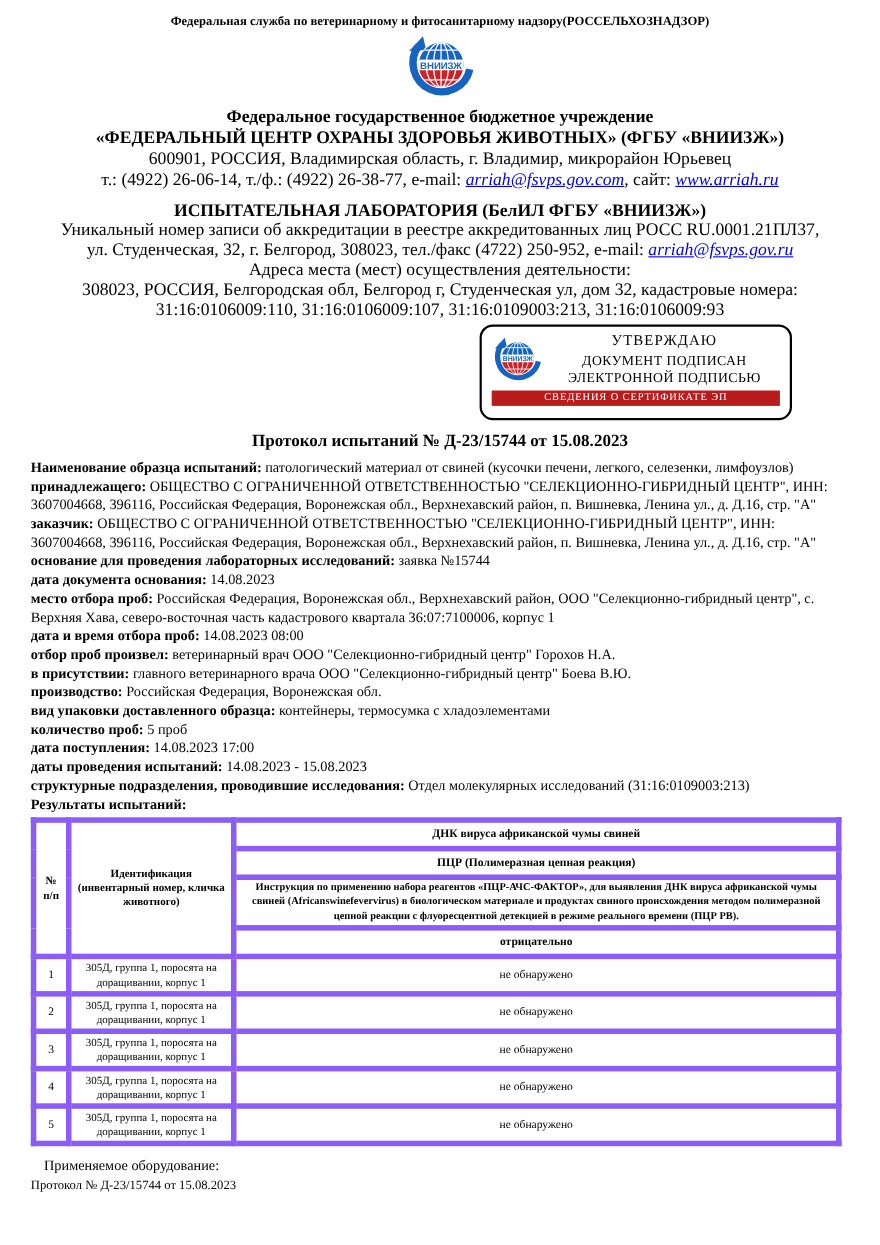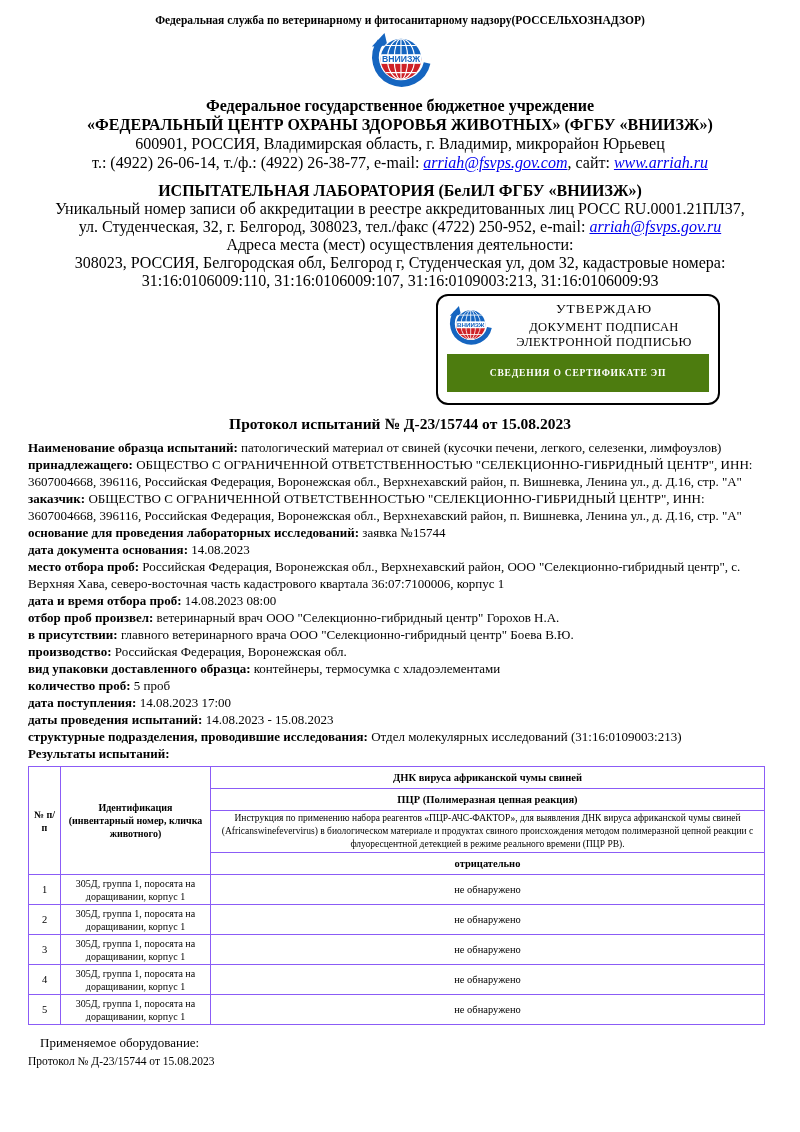--- a/index.html
+++ b/index.html
@@ -21,38 +21,38 @@
   .stamp-row{display:flex;justify-content:flex-end;padding-right:52px;margin-top:4px;}
   .stamp{
     width:262px;border:2px solid #000000;border-radius:12px;padding:5px 9px 7px 9px;
     background:#fff;
   }
   .stamp-top{display:flex;align-items:center;gap:6px;}
   .stamp-top-text{flex:1;text-align:center;}
   .stamp-approve{font-size:13.5px;letter-spacing:1px;margin-bottom:3px;}
   .stamp-signed{font-size:12.5px;letter-spacing:.4px;line-height:15px;}
   .stamp-bar{
-    background:#4d7c0f;color:#fff;text-align:center;font-size:9.5px;font-weight:bold;
-    letter-spacing:.8px;padding:14px 0;margin:4px 0 4px 0;
+    background:#b91c1c;color:#fff;text-align:center;font-size:9.5px;font-weight:normal;
+    letter-spacing:.8px;padding:2px 0;margin:4px 0 4px 0;
   }
   .stamp-details{font-size:9px;line-height:12.5px;text-align:left;}
   
   .doc-title{font-size:15.5px;font-weight:bold;text-align:center;margin:10px 0 6px 0;}
   .fields{font-size:13px;line-height:17px;}
   .field{text-align:left;}
   
   table.results{
     border-collapse:collapse;width:737px;margin-top:4px;table-layout:fixed;
   }
   table.results td{
-    border:1px solid #8b5cf6;text-align:center;vertical-align:middle;padding:1px 4px;
+    border:5px solid #8b5cf6;text-align:center;vertical-align:middle;padding:1px 4px;
   }
   td.hcell{font-size:10px;font-weight:bold;line-height:13px;}
   td.trow1{font-size:10.5px;font-weight:bold;height:19px;}
-  td.instr{font-size:9.5px;font-weight:normal;line-height:13px;padding:4px 10px;}
+  td.instr{font-size:9.5px;font-weight:bold;line-height:13px;padding:4px 10px;}
   td.dnum{font-size:10.5px;height:27px;}
   td.did{font-size:10px;line-height:13px;}
   td.dres{font-size:10.5px;}
   
   .equip{font-size:13px;margin:10px 0 3px 12px;}
   .foot{font-size:11.5px;line-height:15px;}
 </style>
 </head>
 <body>
 

